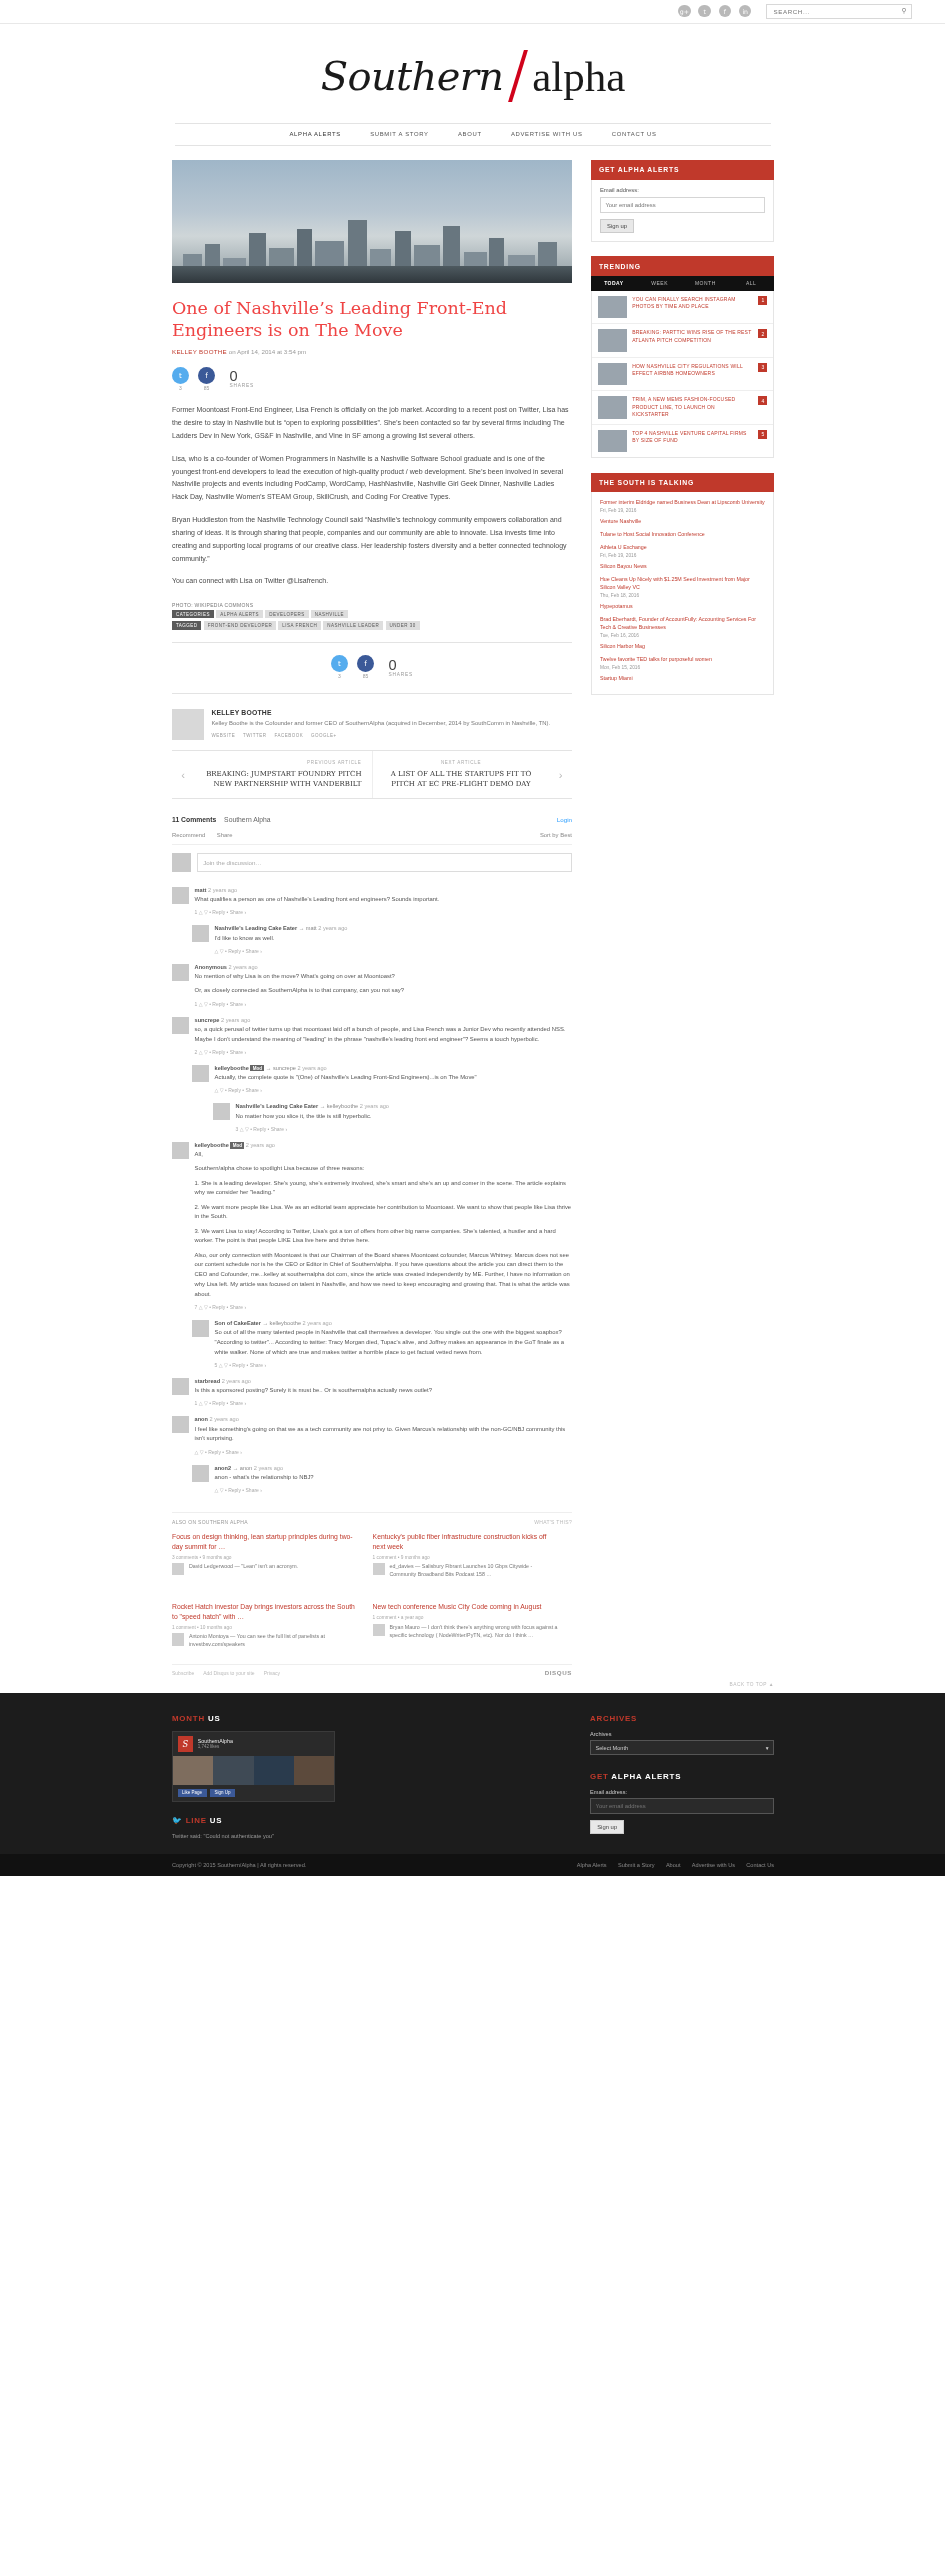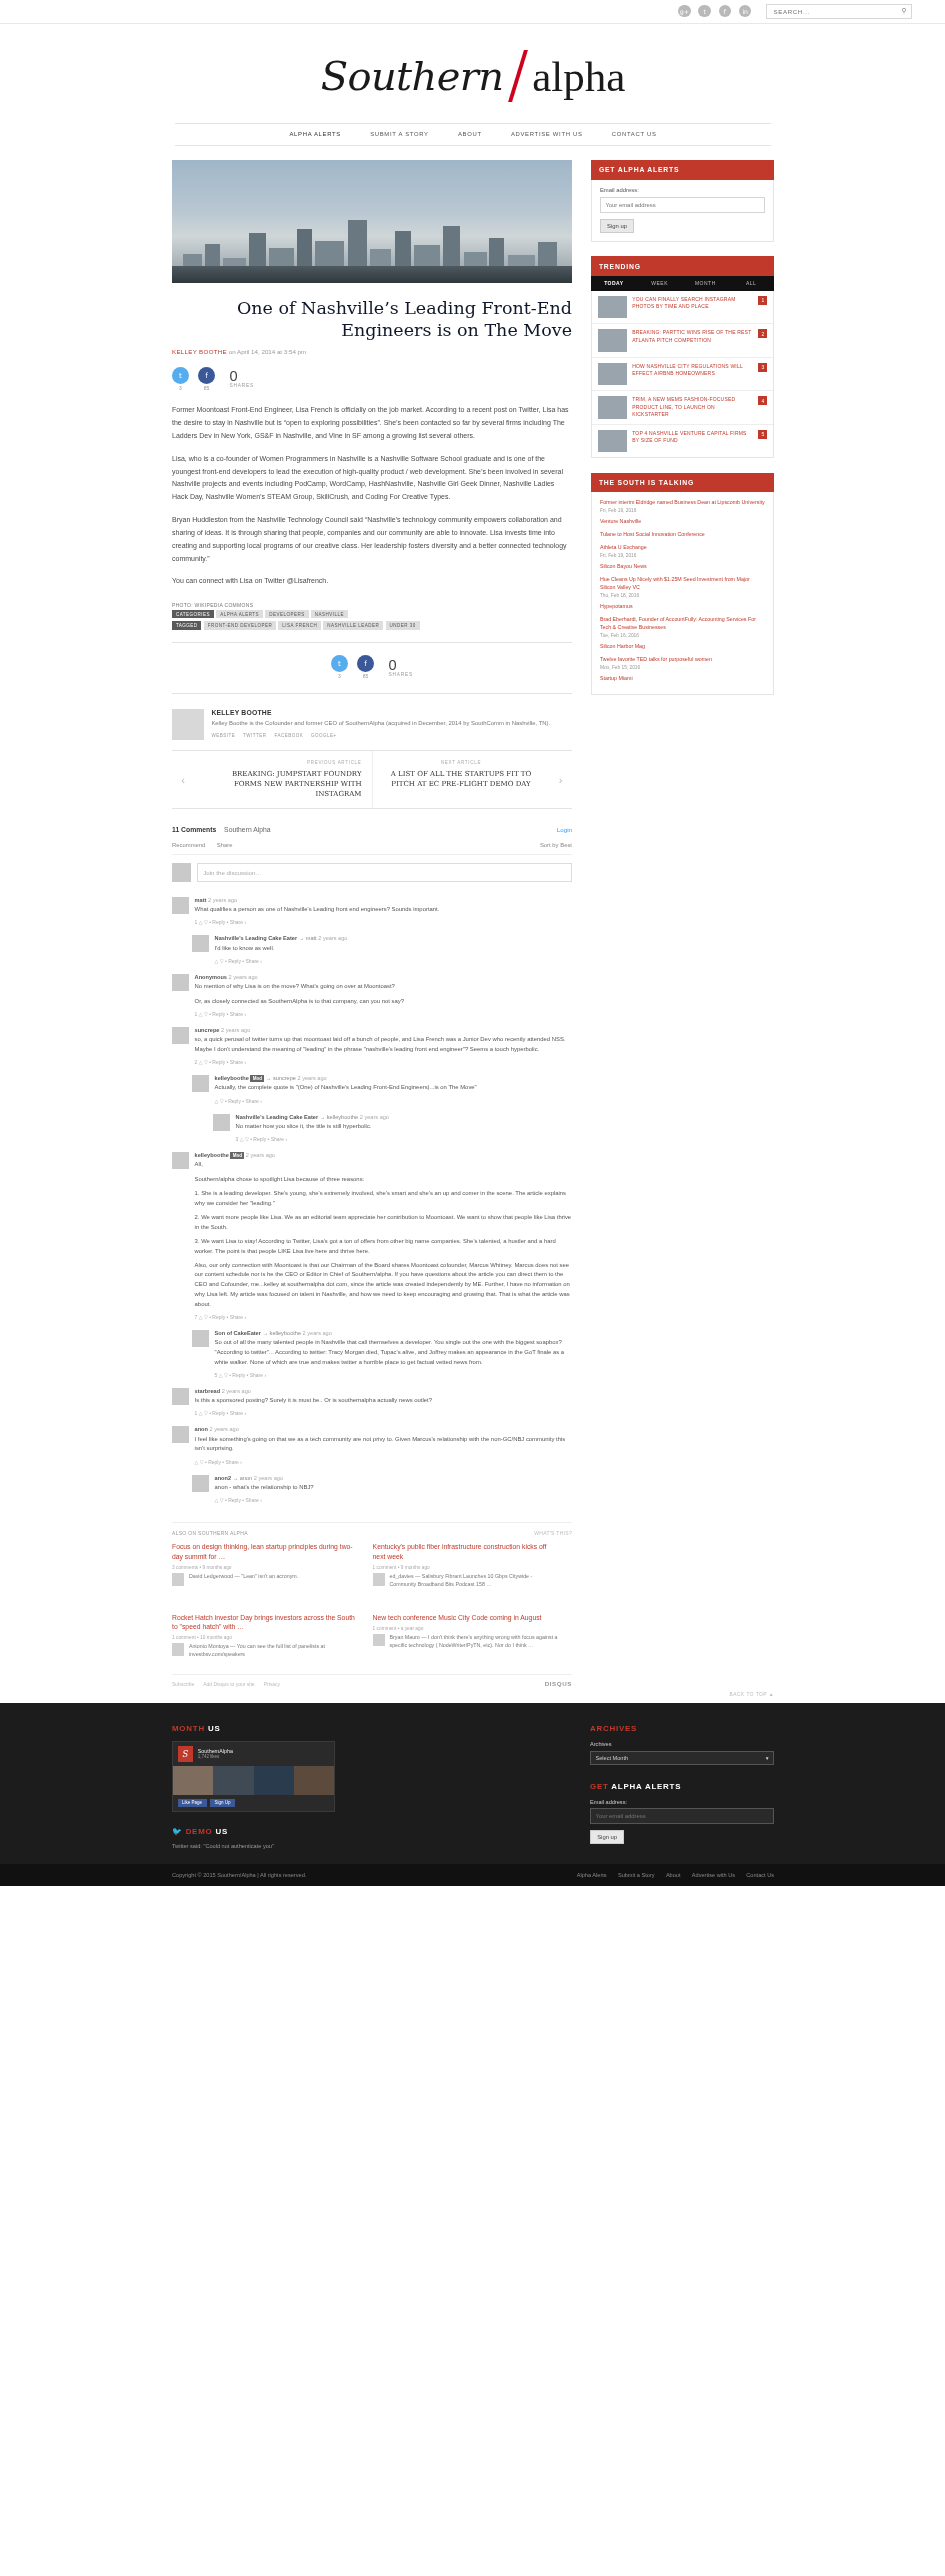--- a/index.html
+++ b/index.html
@@ -81,22 +81,22 @@
   }
   .hero .skyline { position:absolute; left:0; right:0; bottom:0; height:72px; }
   .b { position:absolute; bottom:0; background:#6f7d86; }
   .hero .ground {
     position:absolute; left:0; right:0; bottom:0; height:17px;
     background:linear-gradient(to bottom,#4e5a60,#2f373c);
   }
 
   h1.title {
     font-family:"DejaVu Serif", serif;
-    font-size:17.5px; line-height:1.25; color:#0f172a;
-    margin:14.6px 0 6.8px; font-weight:normal;text-align:right;
+    font-size:17.5px; line-height:1.25; color:#ef4444;
+    margin:14.6px 0 6.8px; font-weight:normal;
   }
   .byline { font-size:6.2px; color:#999; margin-bottom:11.3px; }
   .byline a { color:#c0392b; text-decoration:none; text-transform:uppercase; letter-spacing:0.3px; }
 
   .share-row { display:flex; align-items:center; gap:9px; margin:3.4px 0 13.5px; }
   .share-btn {
     width:17px; height:17px; border-radius:50%; color:#fff;
     display:flex; align-items:center; justify-content:center; font-size:7.3px;
     font-family:"DejaVu Sans", sans-serif;
   }
@@ -367,21 +367,21 @@
             <span>FACEBOOK</span>
             <span>GOOGLE+</span>
           </div>
         </div>
       </div>
 
       <div class="pager">
         <div class="arrow">‹</div>
         <div class="col left">
           <div class="k">PREVIOUS ARTICLE</div>
-          <div class="t">BREAKING: JUMPSTART FOUNDRY FORMS NEW PARTNERSHIP WITH INSTAGRAM</div>
+          <div class="t">BREAKING: JUMPSTART FOUNDRY PITCH NEW PARTNERSHIP WITH VANDERBILT</div>
         </div>
         <div class="col">
           <div class="k">NEXT ARTICLE</div>
           <div class="t">A LIST OF ALL THE STARTUPS FIT TO PITCH AT EC PRE-FLIGHT DEMO DAY</div>
         </div>
         <div class="arrow">›</div>
       </div>
 
       <div class="comments">
         <div class="c-head">
@@ -687,21 +687,21 @@
             <div style="background:#5c4a3c;"></div>
           </div>
           <div class="fbbtns">
             <span class="fbbtn">Like Page</span>
             <span class="fbbtn">Sign Up</span>
           </div>
         </div>
 
         <div class="fh" style="margin-top:14.6px;">
           <span>🐦</span>
-          <span>DEMO</span>
+          <span>LINE</span>
           <span class="w">US</span>
         </div>
         <div class="tweet">Twitter said: "Could not authenticate you"</div>
       </div>
 
       <div class="fcol right">
         <div class="fh">ARCHIVES</div>
         <div class="arch-label">Archives</div>
         <div class="select">
           <span>Select Month</span>

